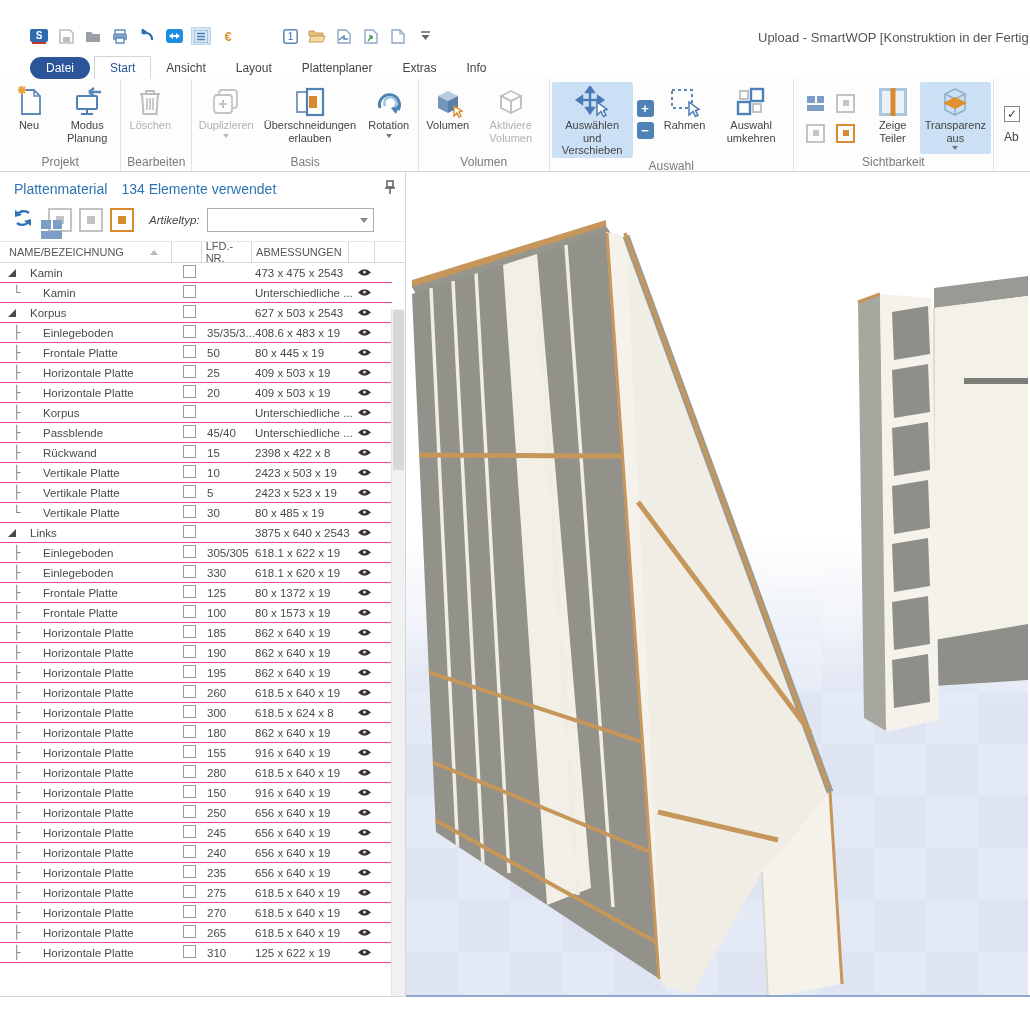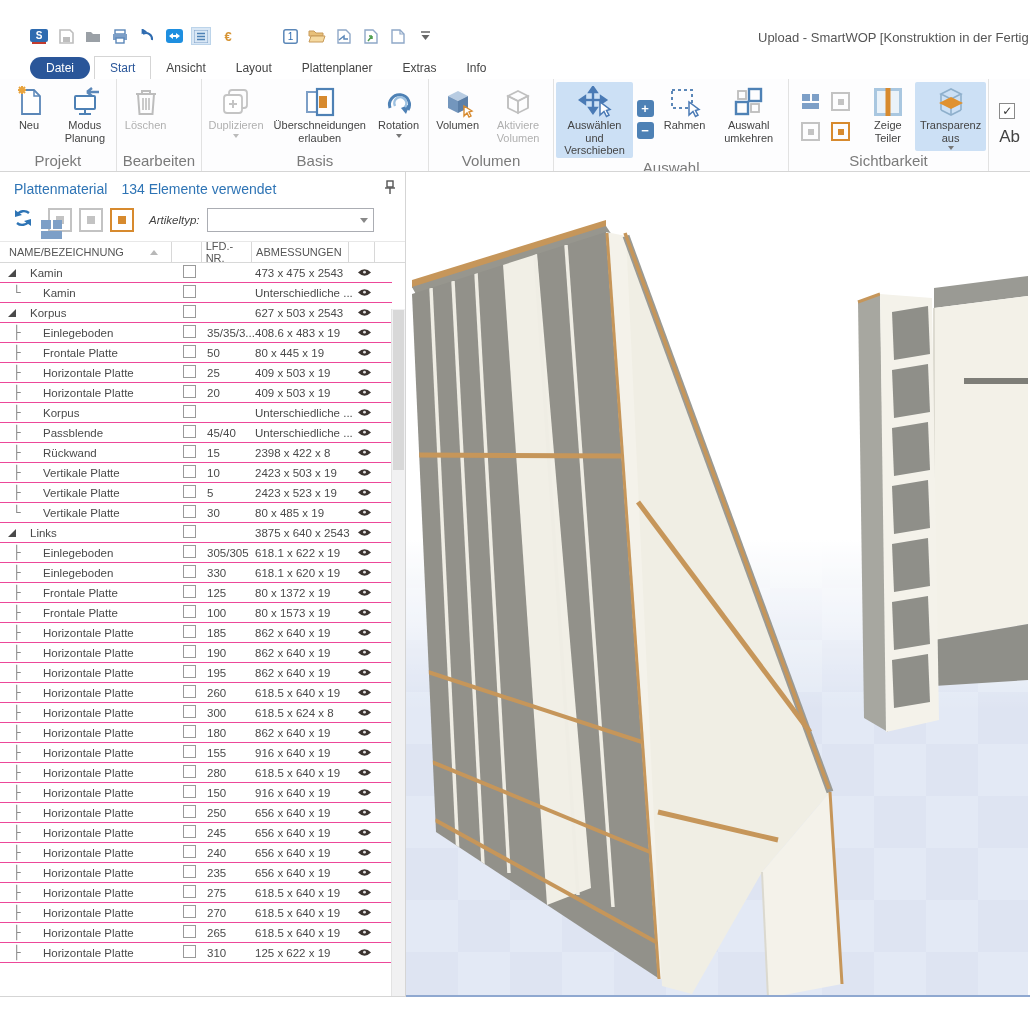--- a/index.html
+++ b/index.html
@@ -15,21 +15,21 @@
   .title{position:absolute;left:758px;top:30px;font-size:13px;color:#555;white-space:nowrap;}
   
   .tabs{display:flex;align-items:flex-end;height:24px;padding-left:30px;background:#fff;}
   .tab{font-size:12px;color:#444;padding:4px 15px;cursor:default;}
   .tab.file{background:#2a5699;color:#fff;padding:4px 16px;margin-right:4px;border-radius:11px;}
   .tab.active{background:#fff;color:#2a5699;border:1px solid #d5d5d5;border-bottom:none;}
   
   .ribbon{height:92px;background:#fdfdfe;border-bottom:1px solid #d5d5d5;display:flex;overflow:hidden;}
   .rgroup{display:flex;flex-direction:column;border-right:1px solid #e2e2e2;padding:3px 2px 0 2px;}
   .rbtns{flex:1;display:flex;align-items:stretch;}
-  .glabel{font-size:15px;color:#7a7a7a;text-align:center;padding:1px 4px 2px;}
+  .glabel{font-size:12px;color:#7a7a7a;text-align:center;padding:1px 4px 2px;}
   .rbtn{display:flex;flex-direction:column;align-items:center;justify-content:flex-start;
         padding:3px 5px 1px;min-width:44px;border-radius:2px;}
   .rbtn .ic{height:34px;display:flex;align-items:center;justify-content:center;}
   .rbtn .lbl{font-size:11px;line-height:12.5px;text-align:center;color:#444;max-width:96px;}
   .rbtn.sel{background:#cce0f5;}
   .rbtn.dis .lbl{color:#b0b0b0;}
   .ddn{width:0;height:0;border-left:3.5px solid transparent;border-right:3.5px solid transparent;
        border-top:4px solid #777;margin-top:2px;}
   .dis .ddn{border-top-color:#bbb;}
   .pmcol{display:flex;flex-direction:column;justify-content:center;gap:5px;padding:0 4px;}
@@ -40,21 +40,21 @@
   .mini{display:flex;align-items:center;justify-content:center;}
   .sqsq{width:15px;height:15px;border:2px solid #c3c3c3;display:flex;align-items:center;justify-content:center;}
   .sqsq i{display:block;width:6px;height:6px;background:#c3c3c3;}
   .sqsq.or{border-color:#d78a2e;}
   .sqsq.or i{background:#d78a2e;}
   .panels-ic{position:relative;width:17px;height:15px;}
   .panels-ic b{position:absolute;background:#7d9fc7;}
   .chkcol{display:flex;flex-direction:column;justify-content:center;gap:8px;padding:0 10px;}
   .chkbox{width:14px;height:14px;border:1px solid #8a8a8a;background:#fff;color:#333;font-size:12px;
           display:flex;align-items:center;justify-content:center;}
-  .chklbl{font-size:17px;color:#444;}
+  .chklbl{font-size:12px;color:#444;}
   
   .content{display:flex;height:825px;}
   .panel{width:405px;border-right:1px solid #d5d5d5;border-bottom:1px solid #d5d5d5;
          display:flex;flex-direction:column;position:relative;background:#fff;}
   .phead{display:flex;align-items:center;padding:8px 10px 4px 14px;}
   .ptitle,.psub{color:#2e74b5;font-size:14px;}
   .psub{margin-left:14px;}
   .pin{margin-left:auto;}
   .ptools{display:flex;align-items:center;gap:7px;padding:5px 10px 8px 12px;border-bottom:1px solid #e8e8e8;font-style:italic;}
   .bigsq{width:20px;height:20px;border:2.5px solid #c3c3c3;display:flex;align-items:center;justify-content:center;}

